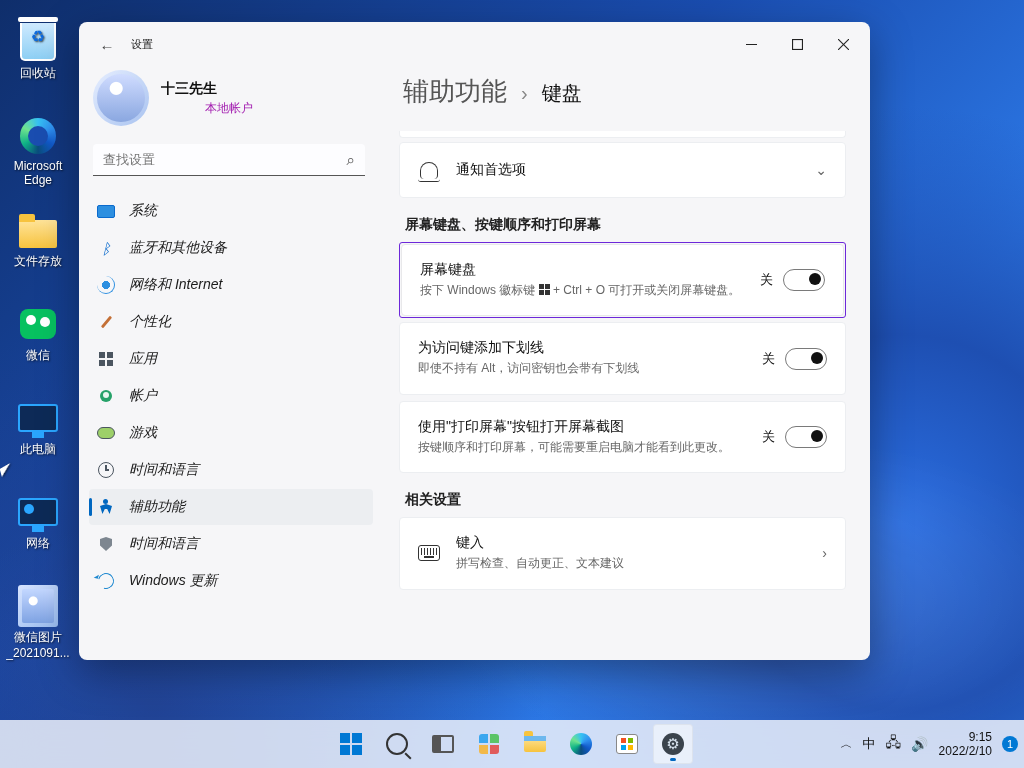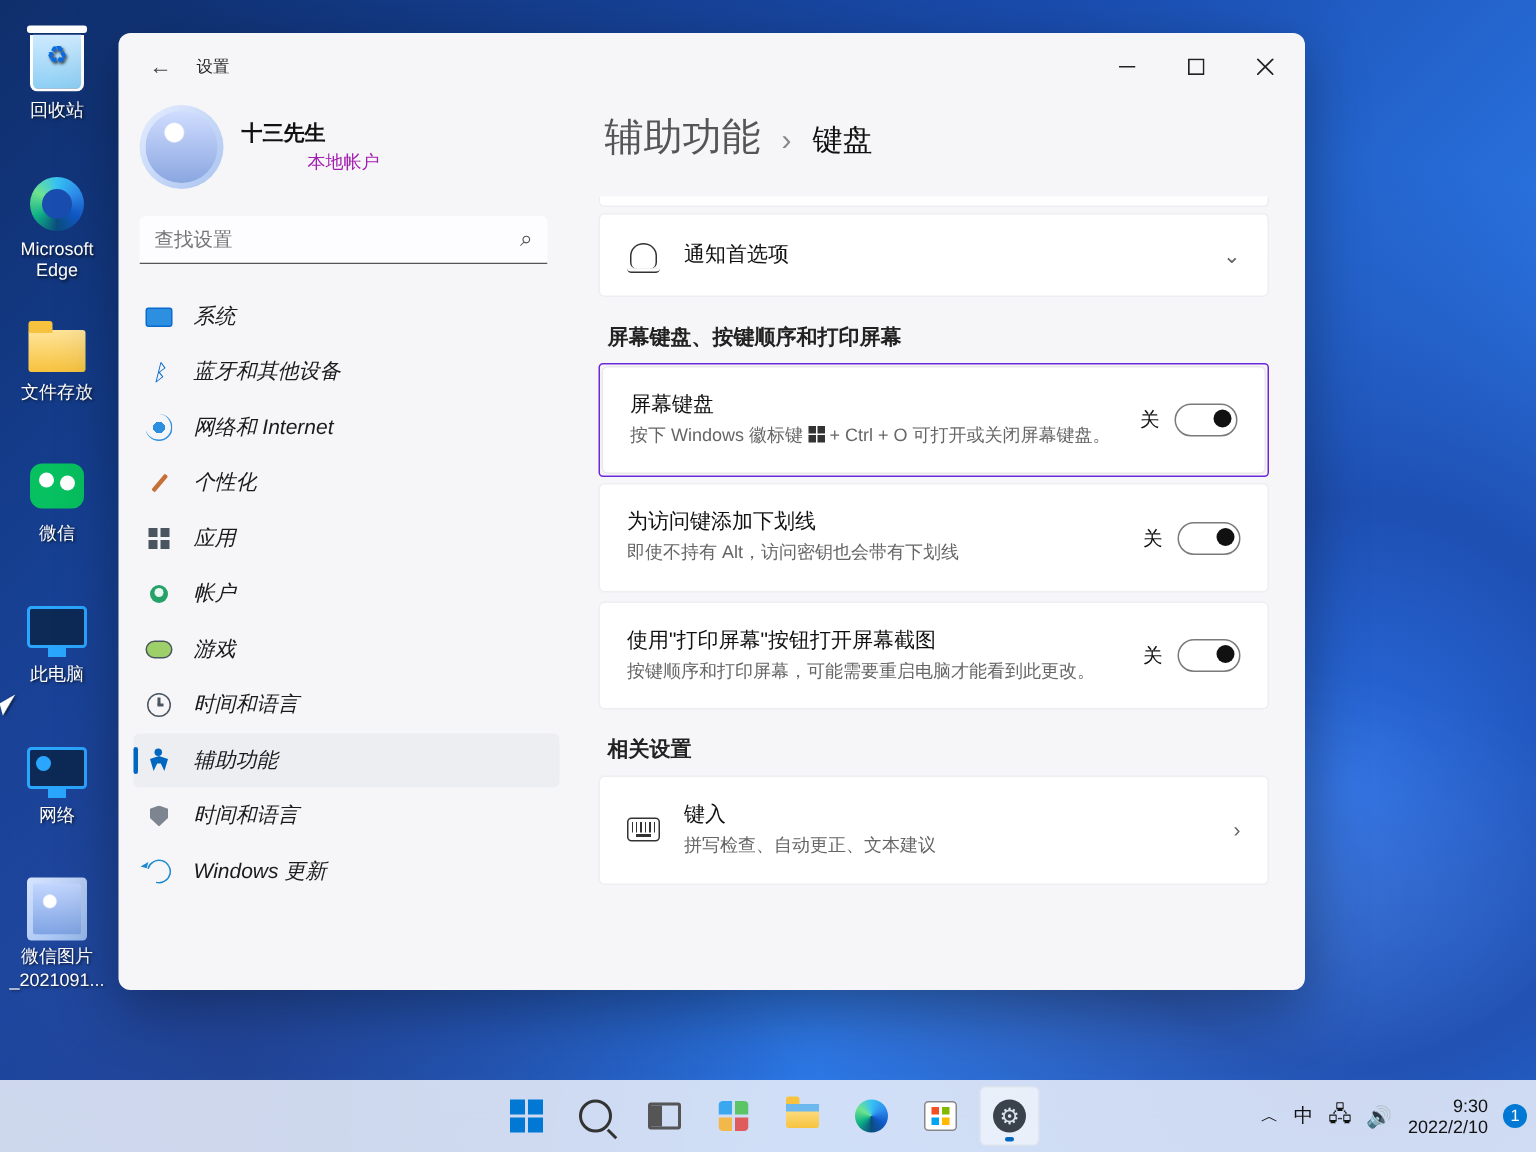--- a/index.html
+++ b/index.html
@@ -419,18 +419,18 @@
     <div class="tico active">
         <div class="gearico"></div>
       </div>
   </div>
   <div class="tray">
     <span style="font-size:12px;">︿</span>
     <span class="ime">中</span>
     <span style="font-size:14px;">🖧</span>
     <span style="font-size:14px;">🔊</span>
     <div class="clk">
-      <div>9:30</div>
+      <div>9:15</div>
       <div>2022/2/10</div>
     </div>
     <div class="traybadge">1</div>
   </div>
 </div>
 
 </body></html>

